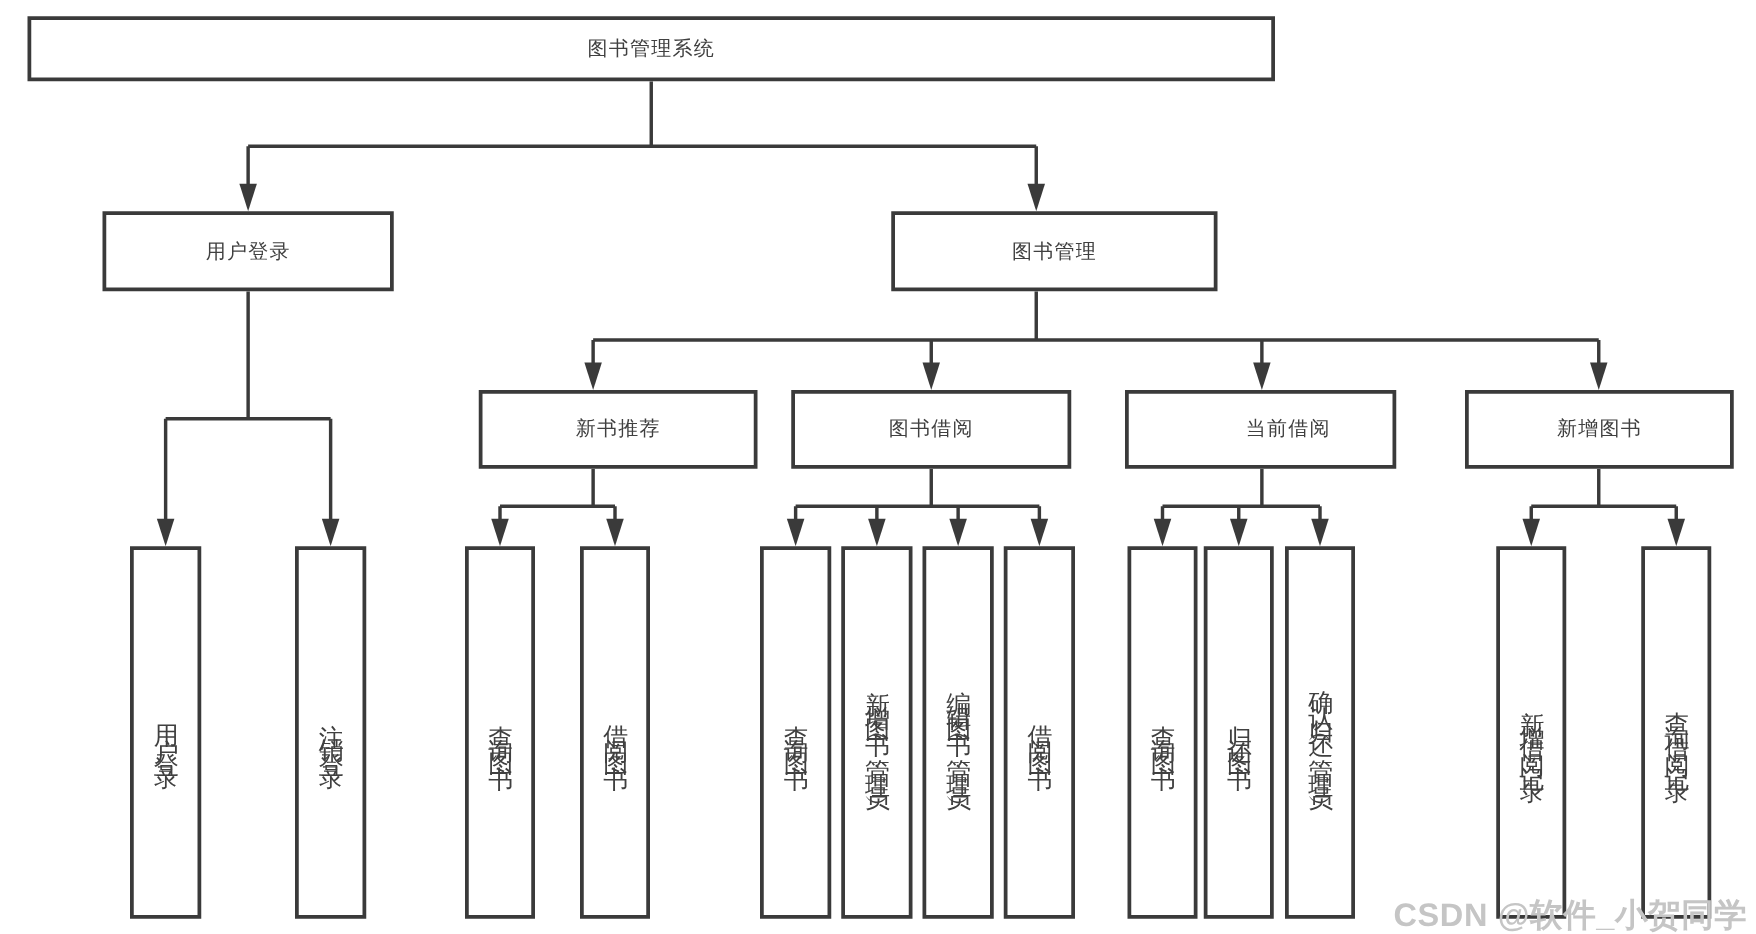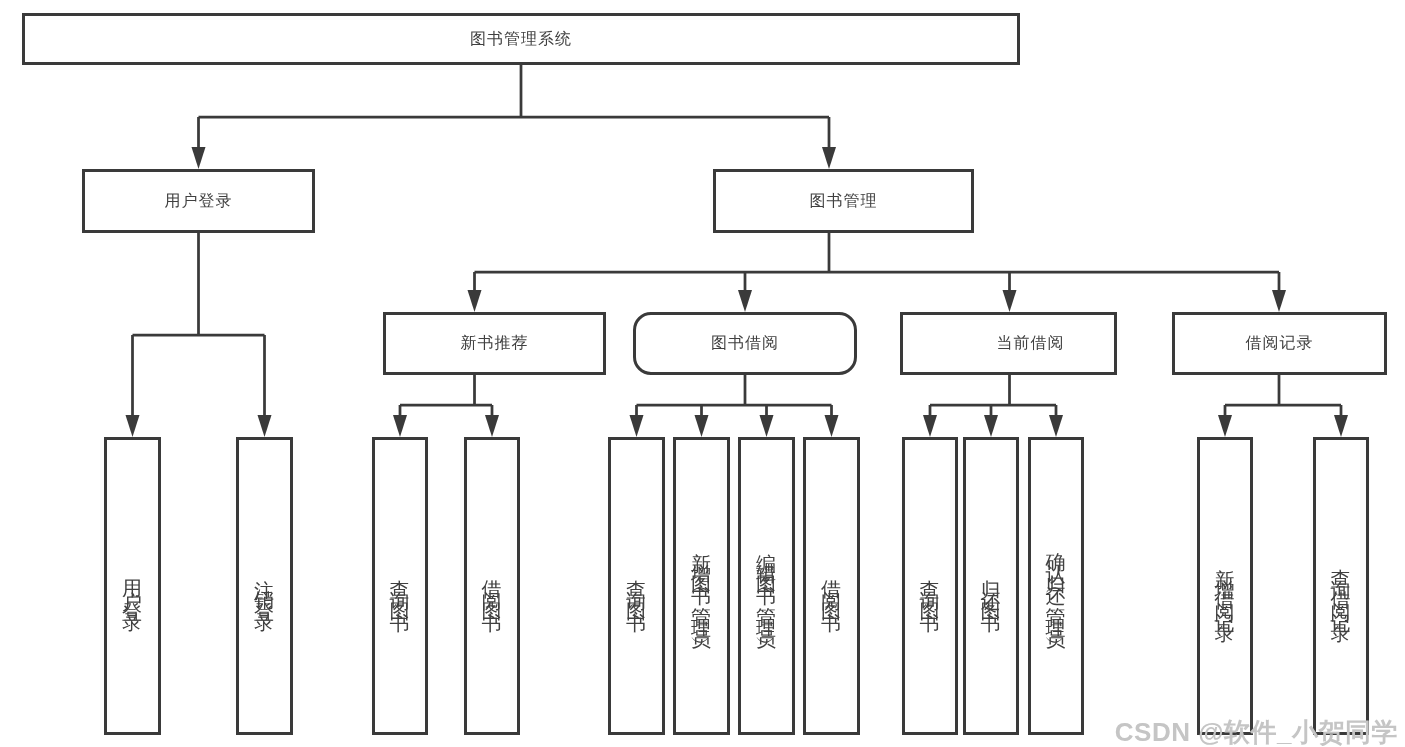--- a/index.html
+++ b/index.html
@@ -44,21 +44,21 @@
     letter-spacing:0.5px;
     z-index:10;
     white-space:nowrap;
     font-weight:bold;
   }
   
   .n-root   {left:22px;  top:13px;  width:998px; height:52px;}
   .n-login  {left:82px;  top:169px; width:233px; height:64px;}
   .n-mgmt   {left:713px; top:169px; width:261px; height:64px;}
   .n-newbook{left:363px; top:312px; width:223px; height:63px;margin-left:20px;}
-  .n-borrow {left:633px; top:312px; width:224px; height:63px;border-radius:18px;}
+  .n-borrow {left:633px; top:312px; width:224px; height:63px;}
   .n-current{left:900px; top:312px; width:217px; height:63px;padding-left:44px;}
   .n-record {left:1172px;top:312px; width:215px; height:63px;}
   
   .lf1 {left:104px; width:57px;}
   .lf2 {left:236px; width:57px;}
   .lf3 {left:372px; width:56px;}
   .lf4 {left:464px; width:56px;}
   .lf5 {left:608px; width:57px;}
   .lf6 {left:673px; width:57px;}
   .lf7 {left:738px; width:57px;}
@@ -144,21 +144,21 @@
   </svg>
 
   <div class="node n-root">图书管理系统</div>
 
   <div class="node n-login">用户登录</div>
   <div class="node n-mgmt">图书管理</div>
 
   <div class="node n-newbook">新书推荐</div>
   <div class="node n-borrow">图书借阅</div>
   <div class="node n-current">当前借阅</div>
-  <div class="node n-record">借阅记录</div>
+  <div class="node n-record">新增图书</div>
 
   <div class="leaf lf1">用户登录</div>
   <div class="leaf lf2">注销登录</div>
 
   <div class="leaf lf3">查询图书</div>
   <div class="leaf lf4">借阅图书</div>
 
   <div class="leaf lf5">查询图书</div>
   <div class="leaf lf6">新增图书（管理员）</div>
   <div class="leaf lf7">编辑图书（管理员）</div>

